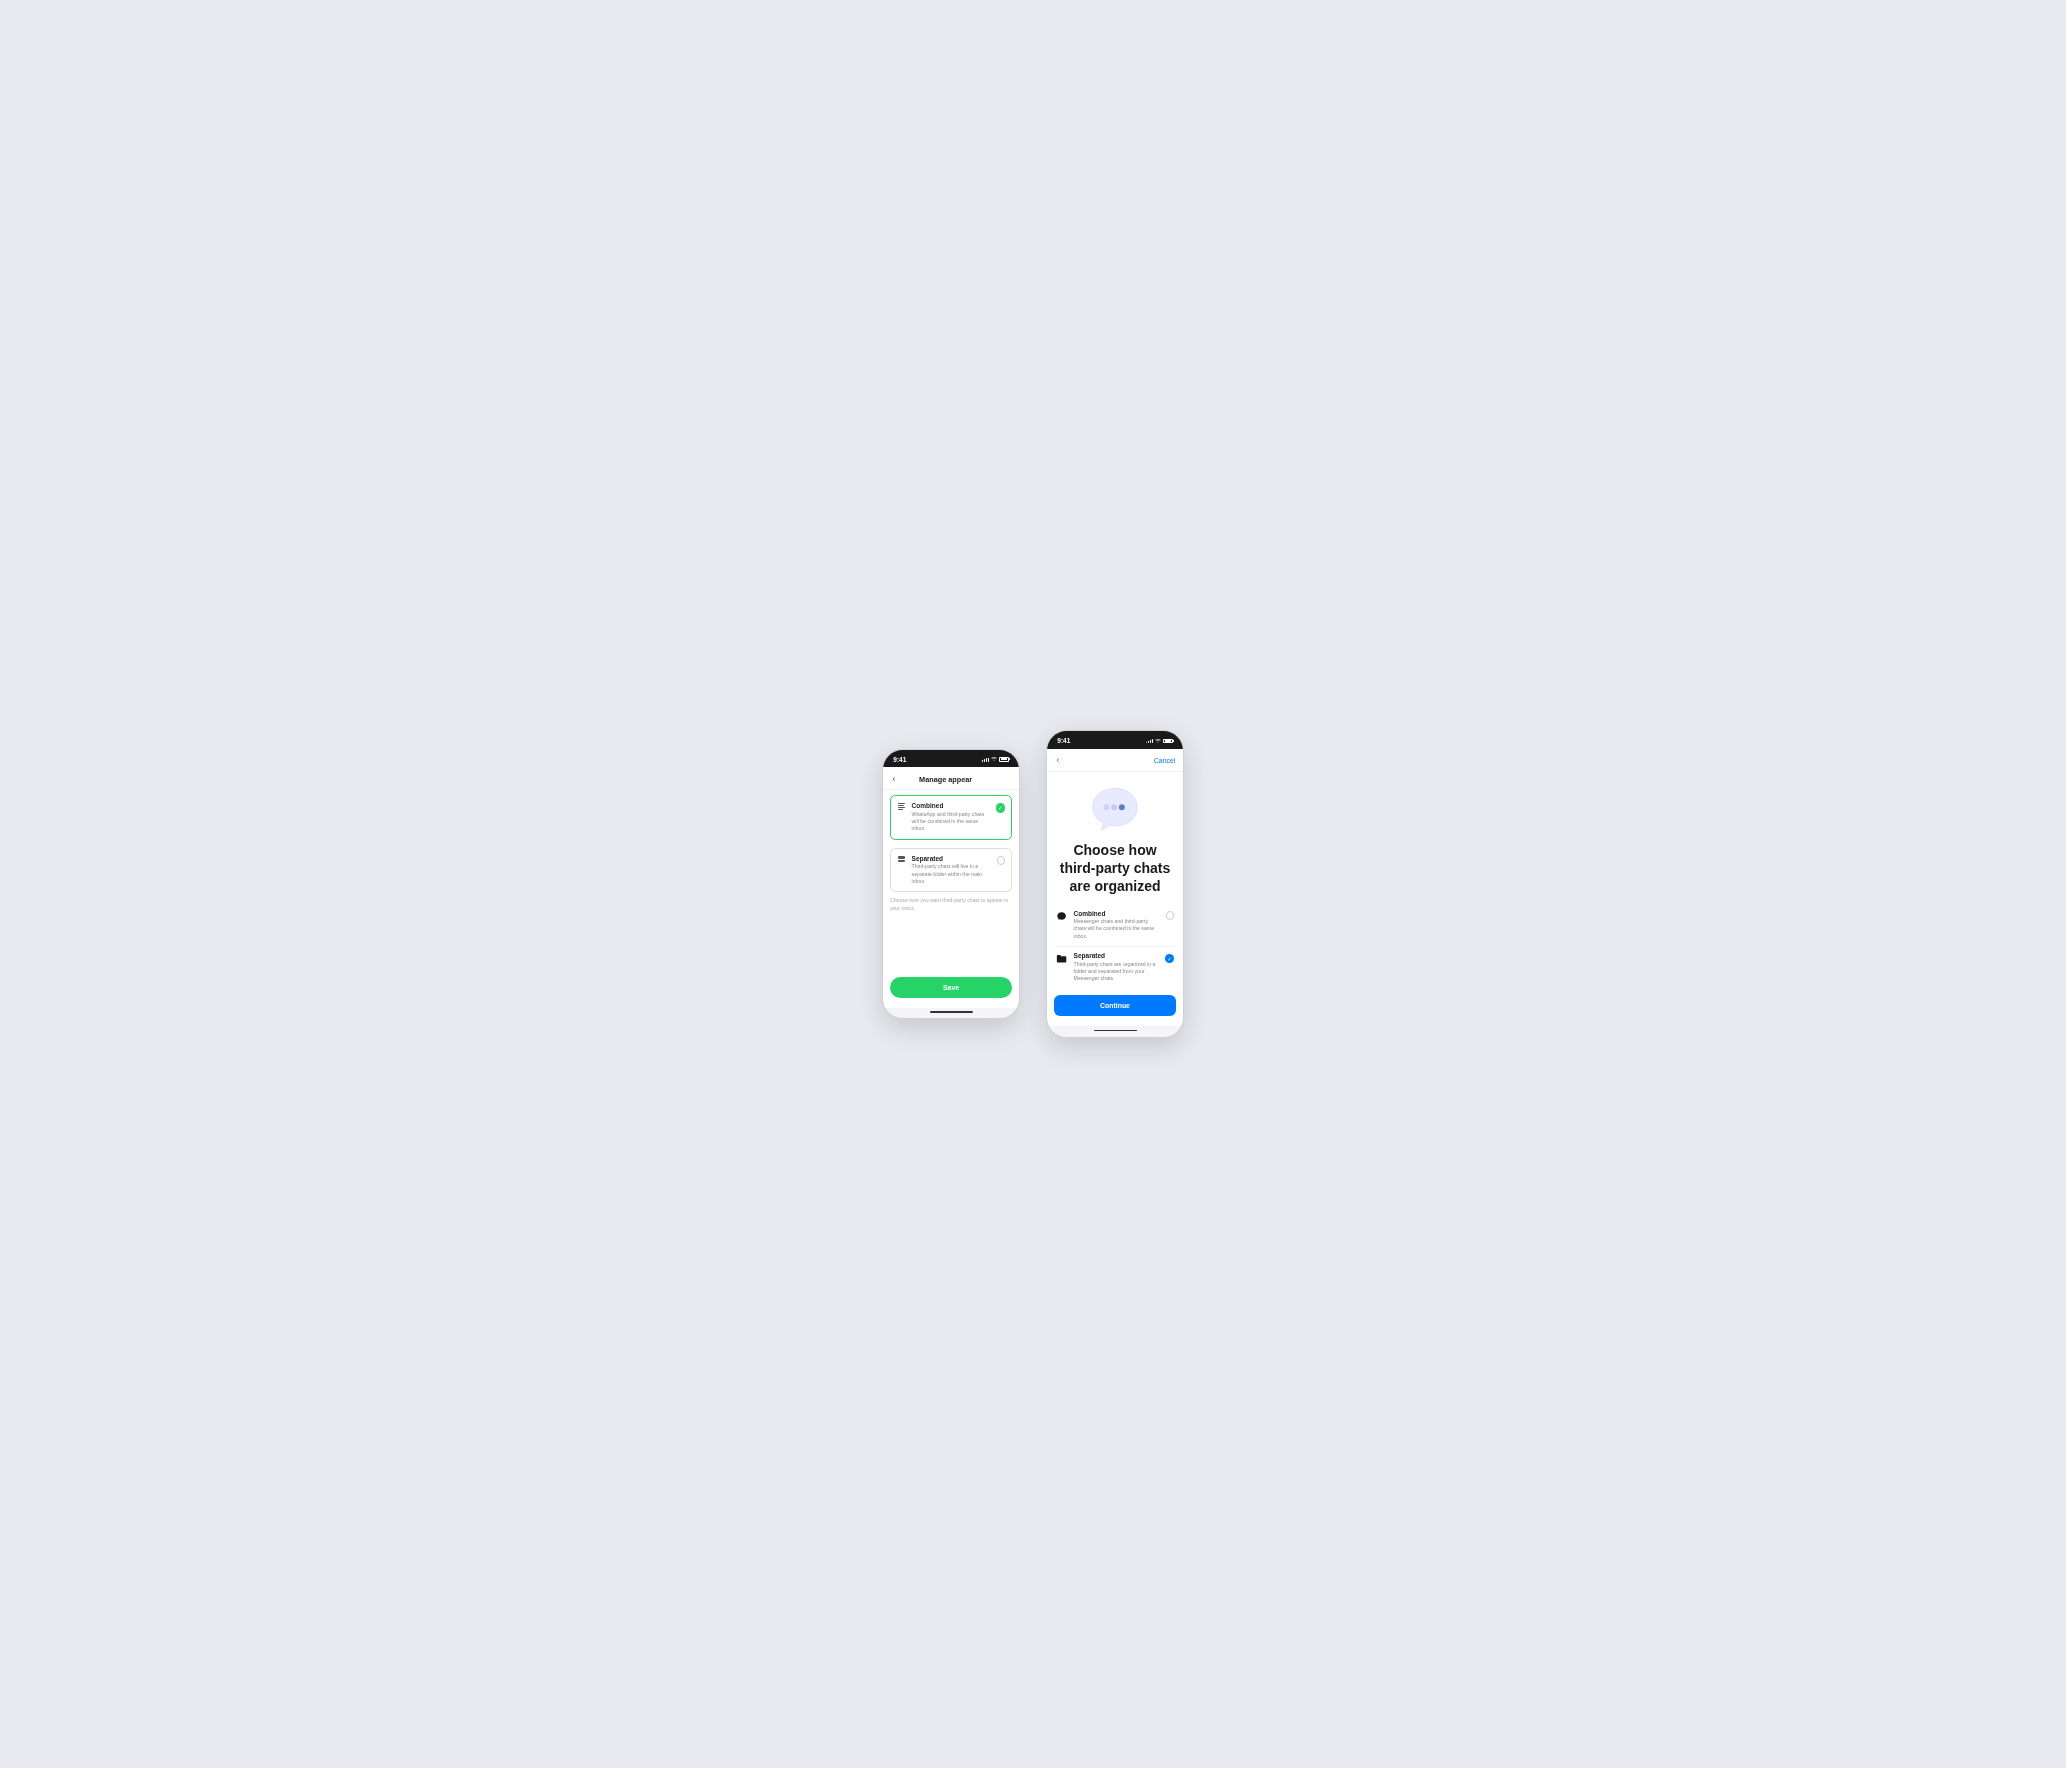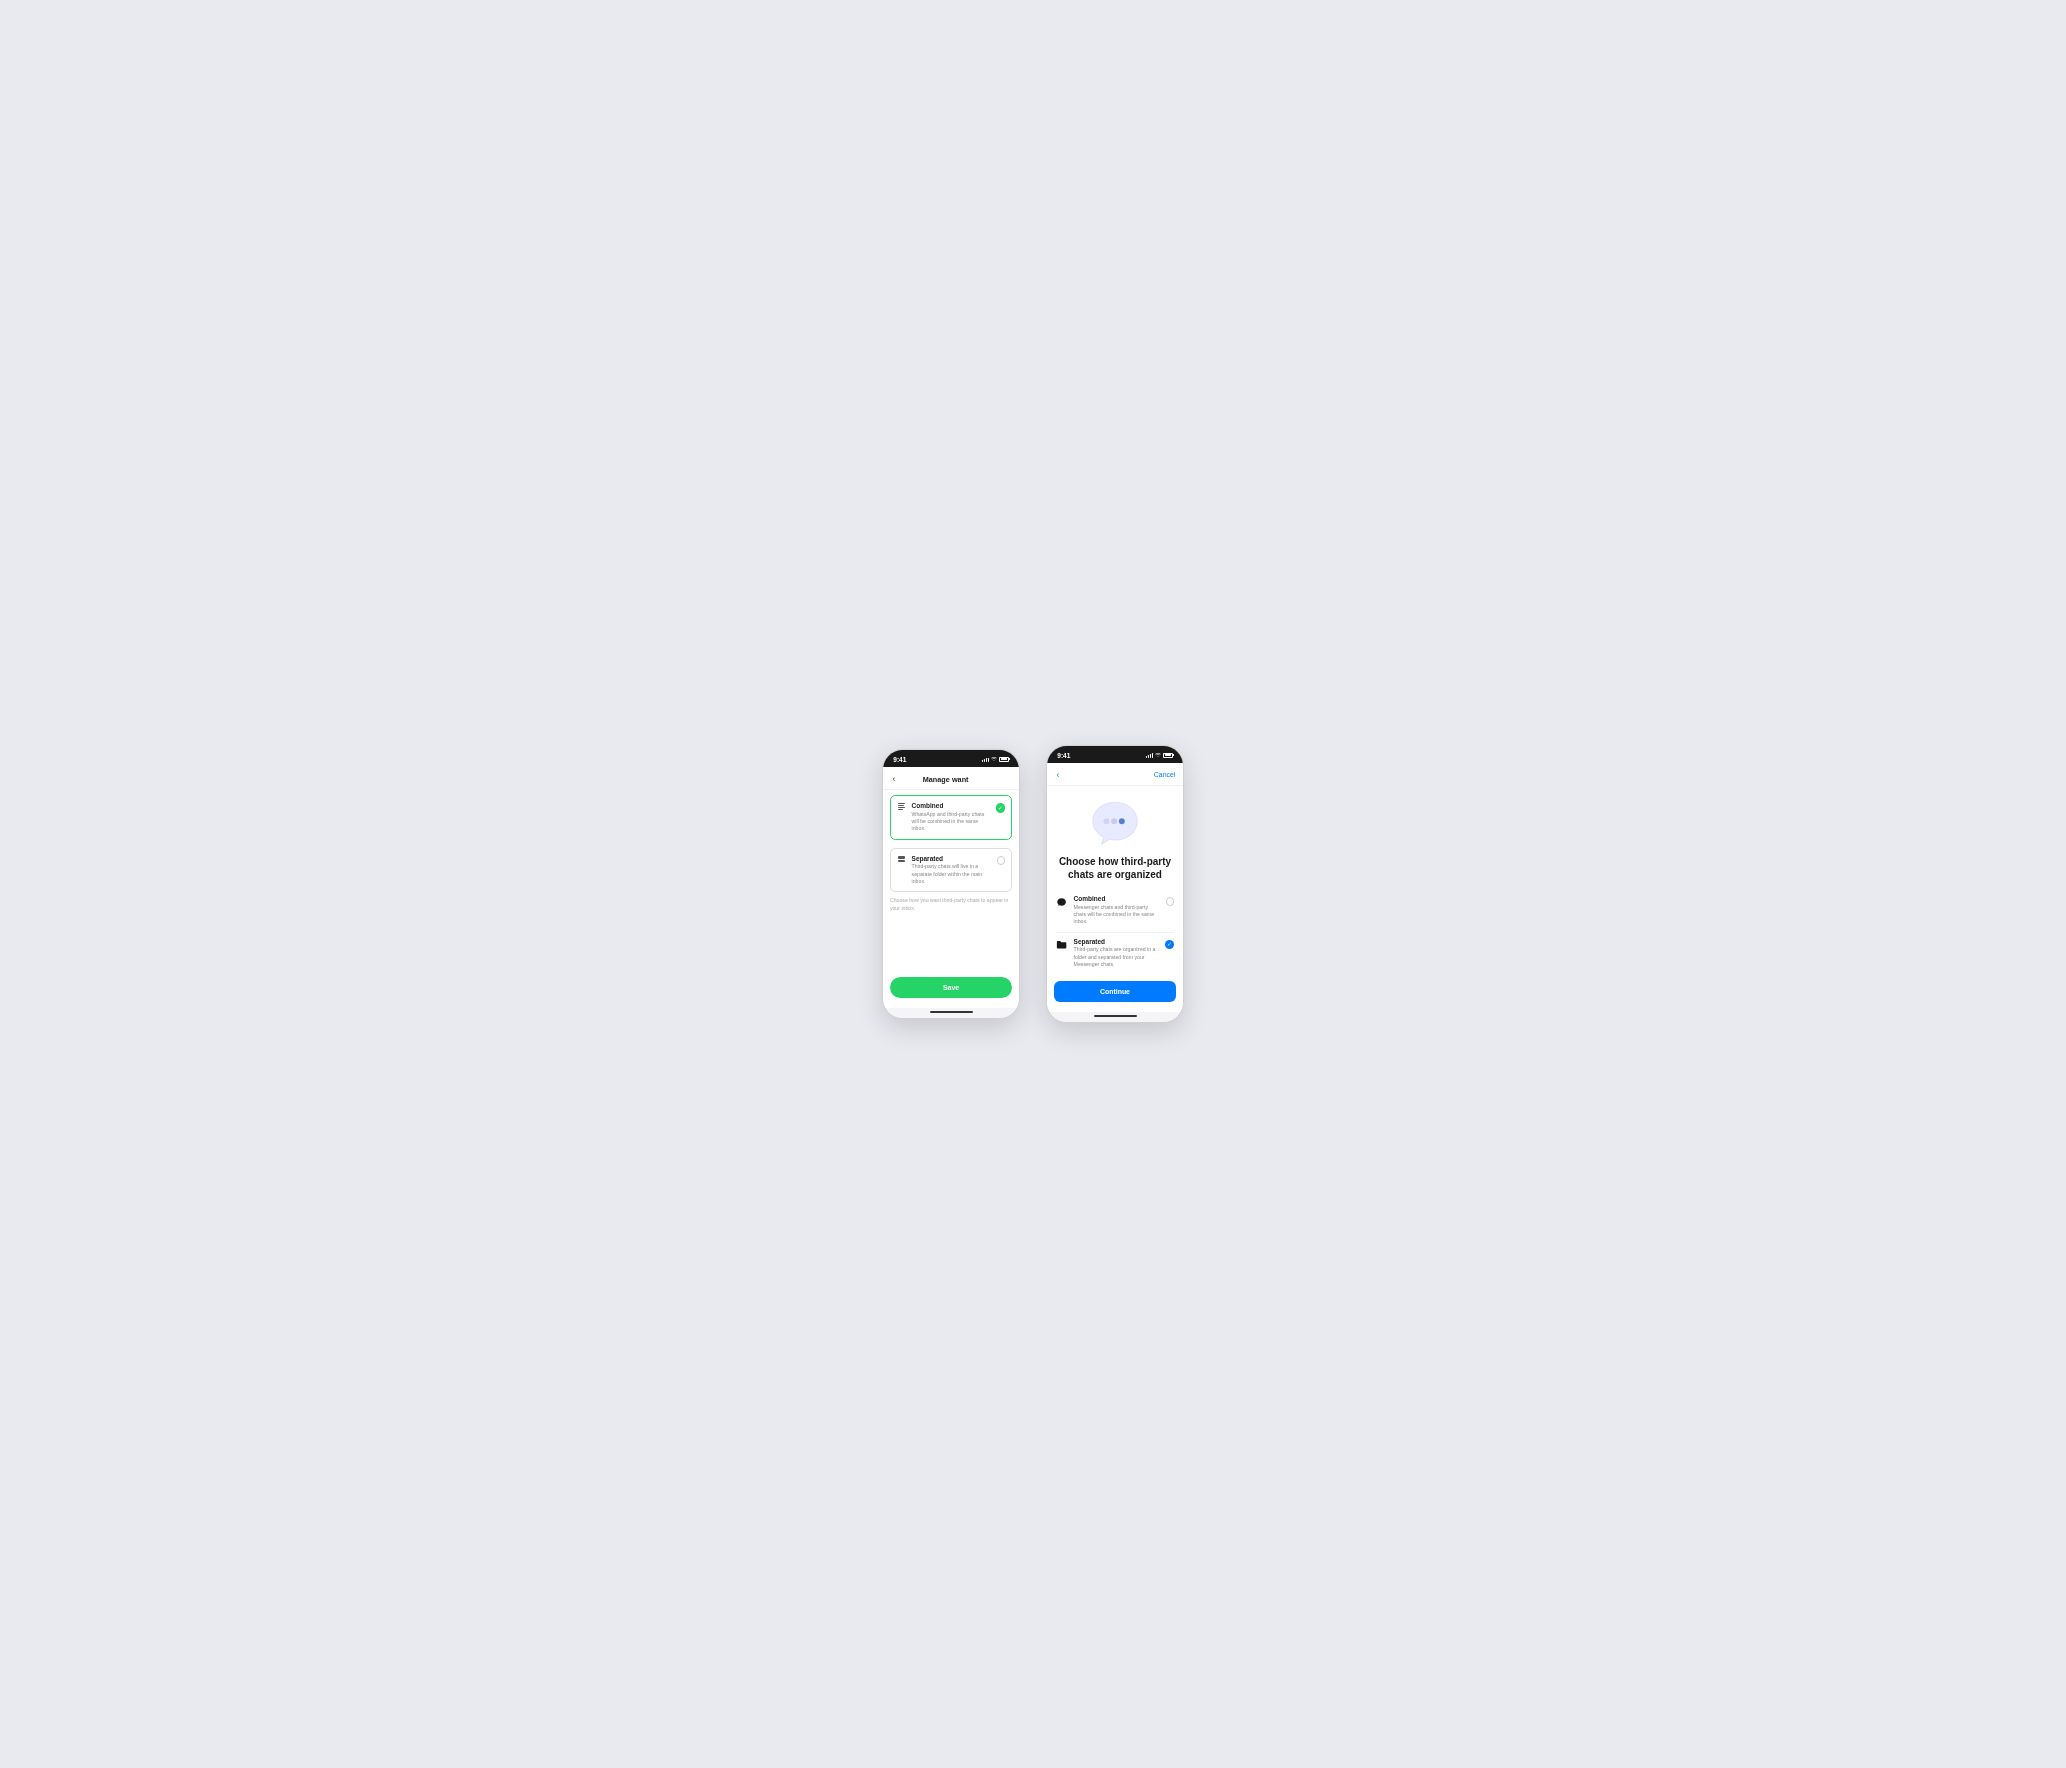--- a/index.html
+++ b/index.html
@@ -296,21 +296,21 @@
 
     
     .illustration-area {
       display: flex;
       justify-content: center;
       align-items: center;
       padding: 13px 0 8.6px;
     }
 
     .choose-title {
-      font-size: 10px;
+      font-size: 14px;
       font-weight: 800;
       color: #1a1a1a;
       text-align: center;
       line-height: 1.3;
       padding: 0 10.3px 8.6px;
     }
 
     
     .lines-icon {
       display: flex;
@@ -421,21 +421,21 @@
         <div class="battery-icon">
           <div class="battery-fill"></div>
         </div>
       </div>
     </div>
 
     <div class="phone-content">
 
       <div class="nav-header">
         <span class="nav-back-btn">‹</span>
-        <span class="nav-title">Manage want</span>
+        <span class="nav-title">Manage appear</span>
         <div class="nav-placeholder"></div>
       </div>
 
       <div class="option-card selected-green">
         <div class="option-icon-area">
           <div class="lines-icon">
             <span></span>
             <span></span>
             <span></span>
             <span></span>

